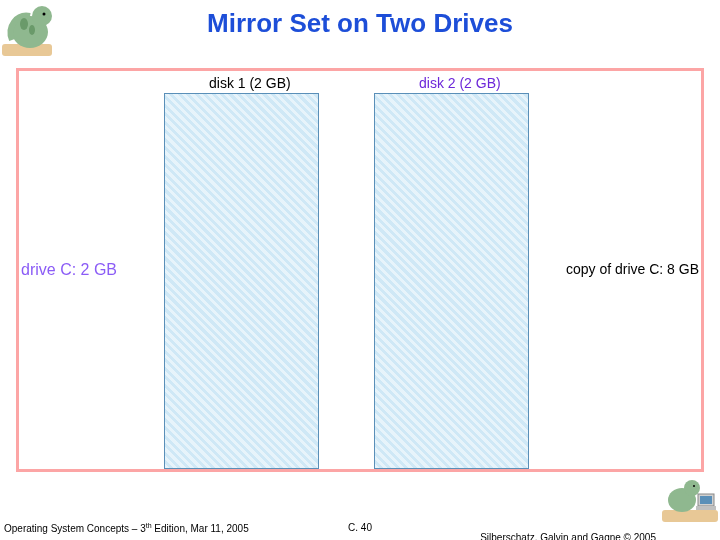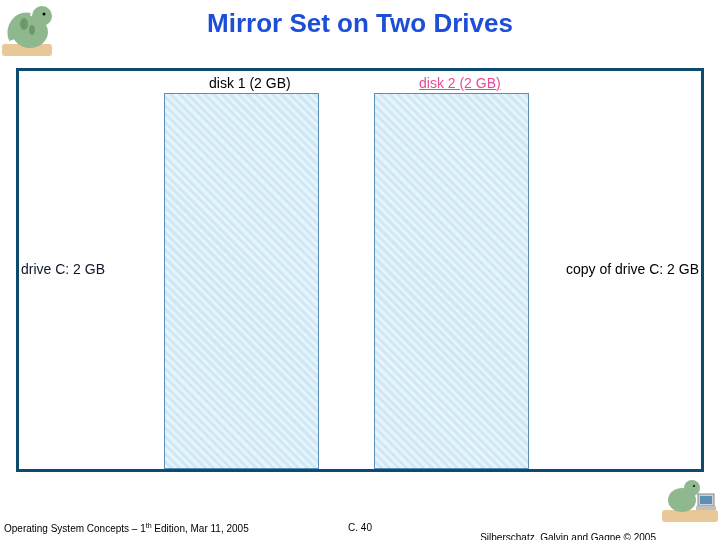--- a/index.html
+++ b/index.html
@@ -34,56 +34,55 @@
     font-size: 26px;
     font-weight: bold;
     color: #1d4ed8;
   }
   .diagram {
     position: absolute;
     top: 68px;
     left: 16px;
     width: 688px;
     height: 404px;
-    border: 3px solid #0c4a6e;
+    border: 3px solid #fca5a5;
     background: #fff;
   }
   .disk1-label {
     position: absolute;
     top: 4px;
     left: 190px;
     font-size: 14px;
     color: #000;
   }
   .disk2-label {
     position: absolute;
     top: 4px;
     left: 400px;
     font-size: 14px;
-    color: #ec4899;
-    text-decoration: underline;
+    color: #6d28d9;
   }
   .disk-rect {
     position: absolute;
     top: 22px;
     width: 155px;
     height: 376px;
     background: #cfe8f6;
     border: 1px solid #5a8fb8;
     background-image:
       repeating-linear-gradient(45deg, rgba(255,255,255,0.5) 0 3px, transparent 3px 6px);
   }
   .disk1 { left: 145px; }
   .disk2 { left: 355px; }
   .left-label {
     position: absolute;
     top: 190px;
     left: 2px;
-    font-size: 14px;
-    color: #0f172a;
+    font-size: 16px;
+    color: #8b5cf6;
   }
   .right-label {
     position: absolute;
     top: 190px;
     right: 2px;
     font-size: 14px;
     color: #000;
     text-align: right;
   }
   .footer {
@@ -128,22 +127,22 @@
 </div>
 
 <div class="title">Mirror Set on Two Drives</div>
 
 <div class="diagram">
   <div class="disk1-label">disk 1 (2 GB)</div>
   <div class="disk2-label">disk 2 (2 GB)</div>
   <div class="disk-rect disk1"></div>
   <div class="disk-rect disk2"></div>
   <div class="left-label">drive C: 2 GB</div>
-  <div class="right-label">copy of drive C: 2 GB</div>
+  <div class="right-label">copy of drive C: 8 GB</div>
 </div>
 
 <div class="footer">
   <div class="footer-left">
-    <span>Operating System Concepts – 1</span><sup>th</sup><span> Edition, Mar 11, 2005</span>
+    <span>Operating System Concepts – 3</span><sup>th</sup><span> Edition, Mar 11, 2005</span>
   </div>
   <div class="footer-center">C. 40</div>
   <div class="footer-right">Silberschatz, Galvin and Gagne © 2005</div>
 </div>
 
 </body></html>

